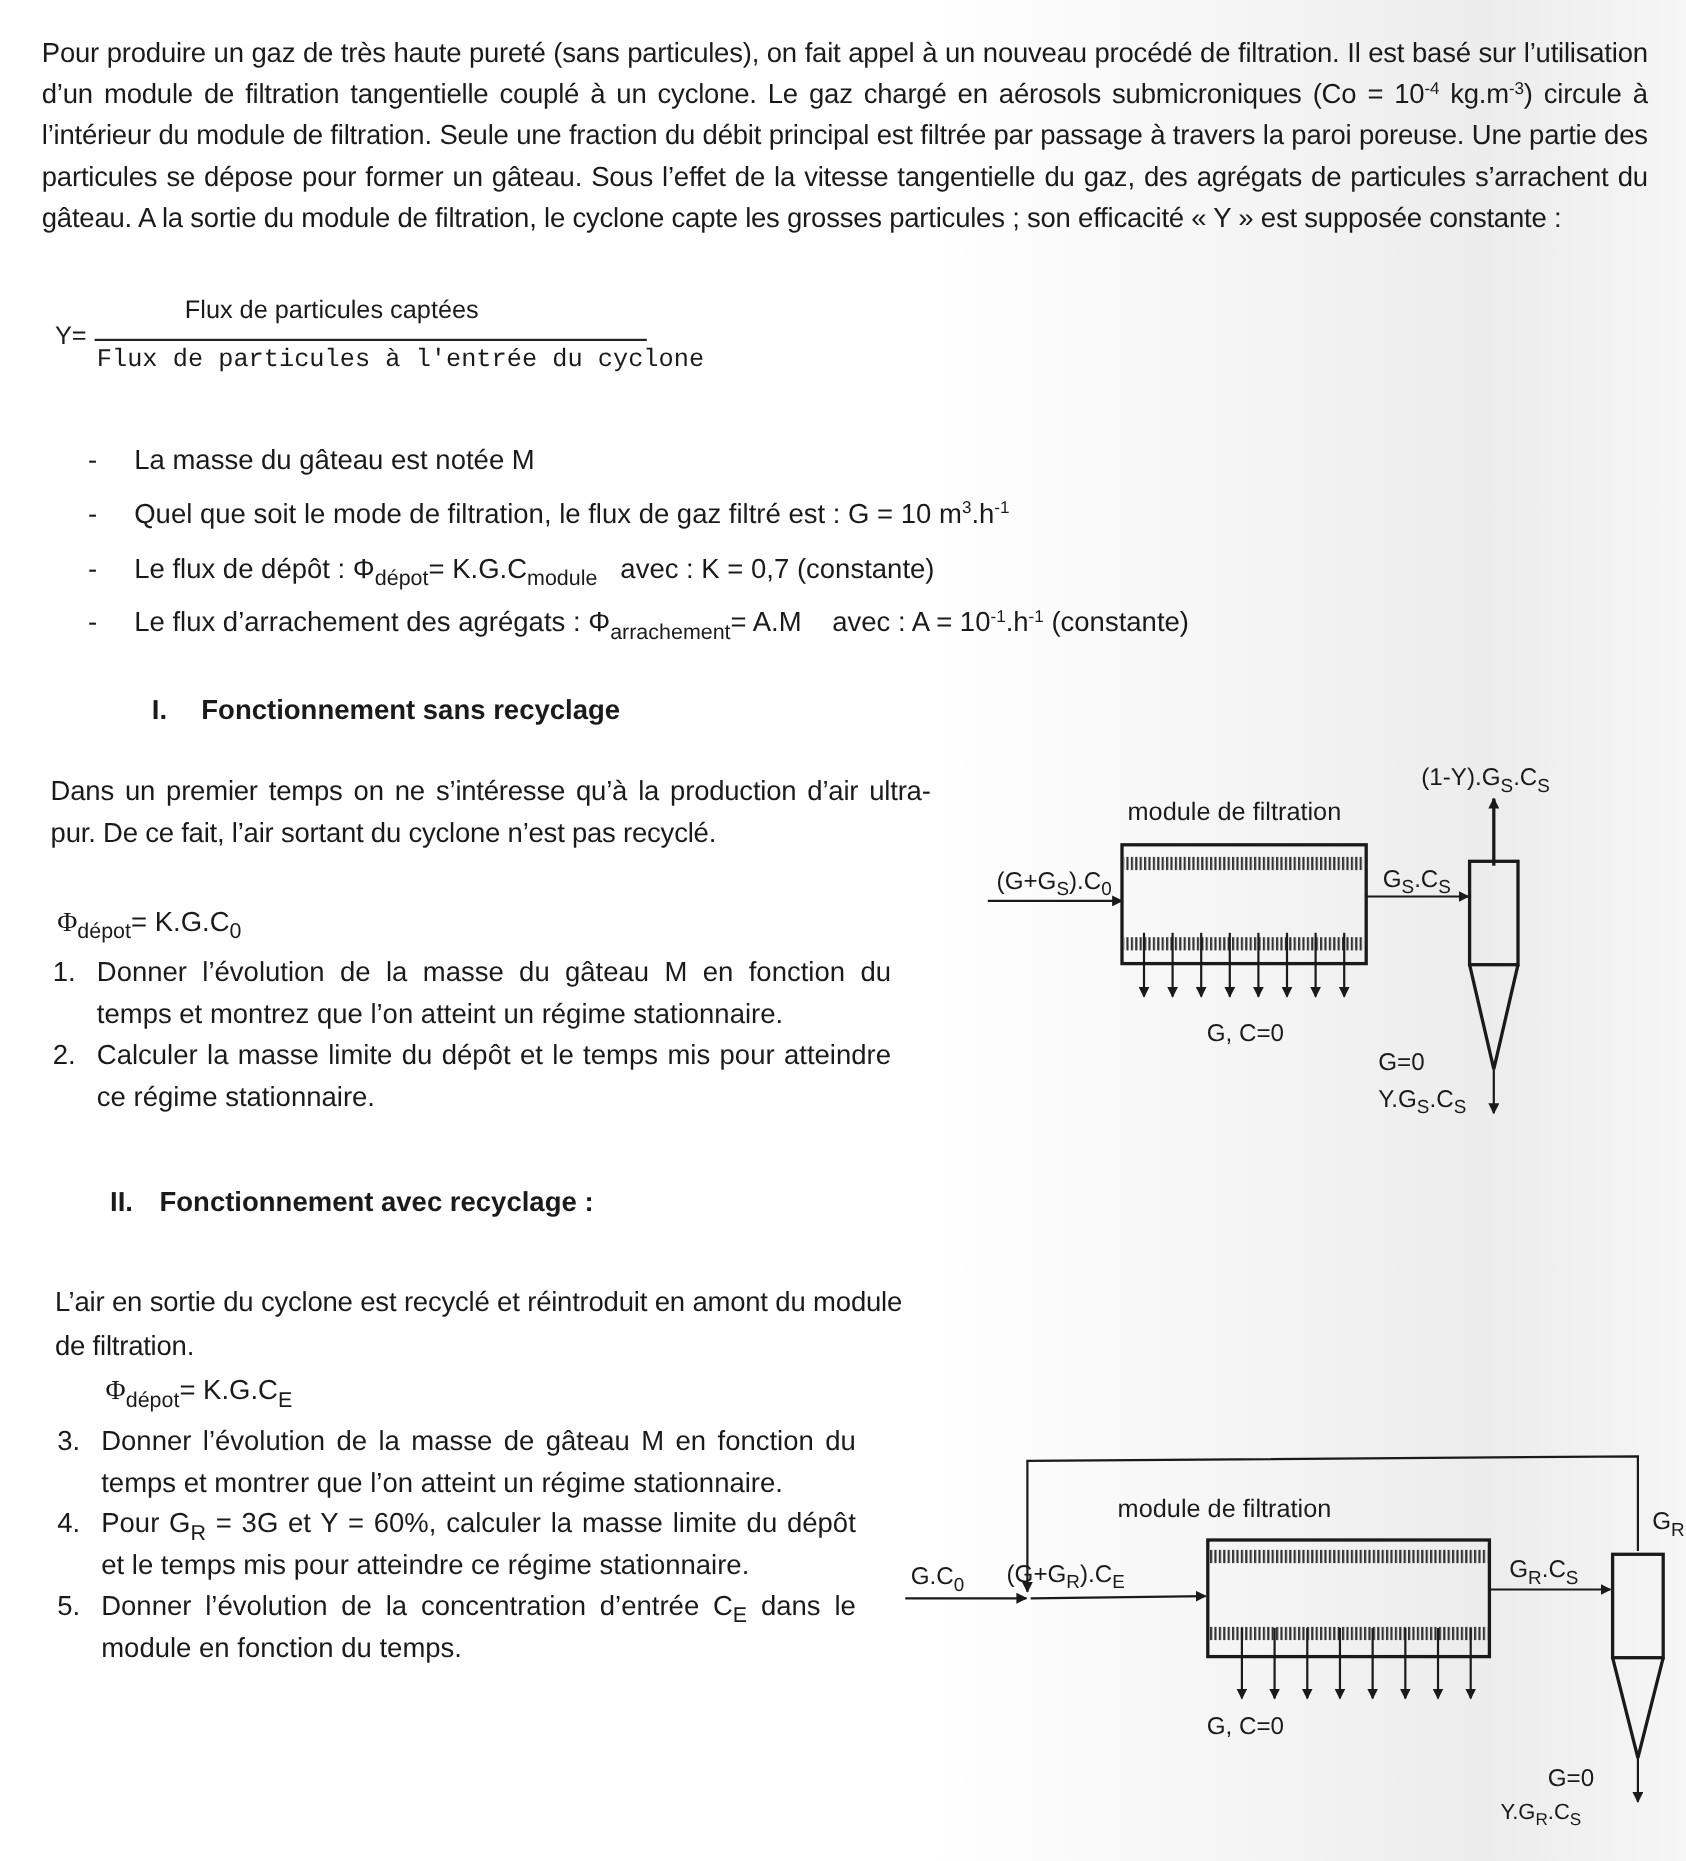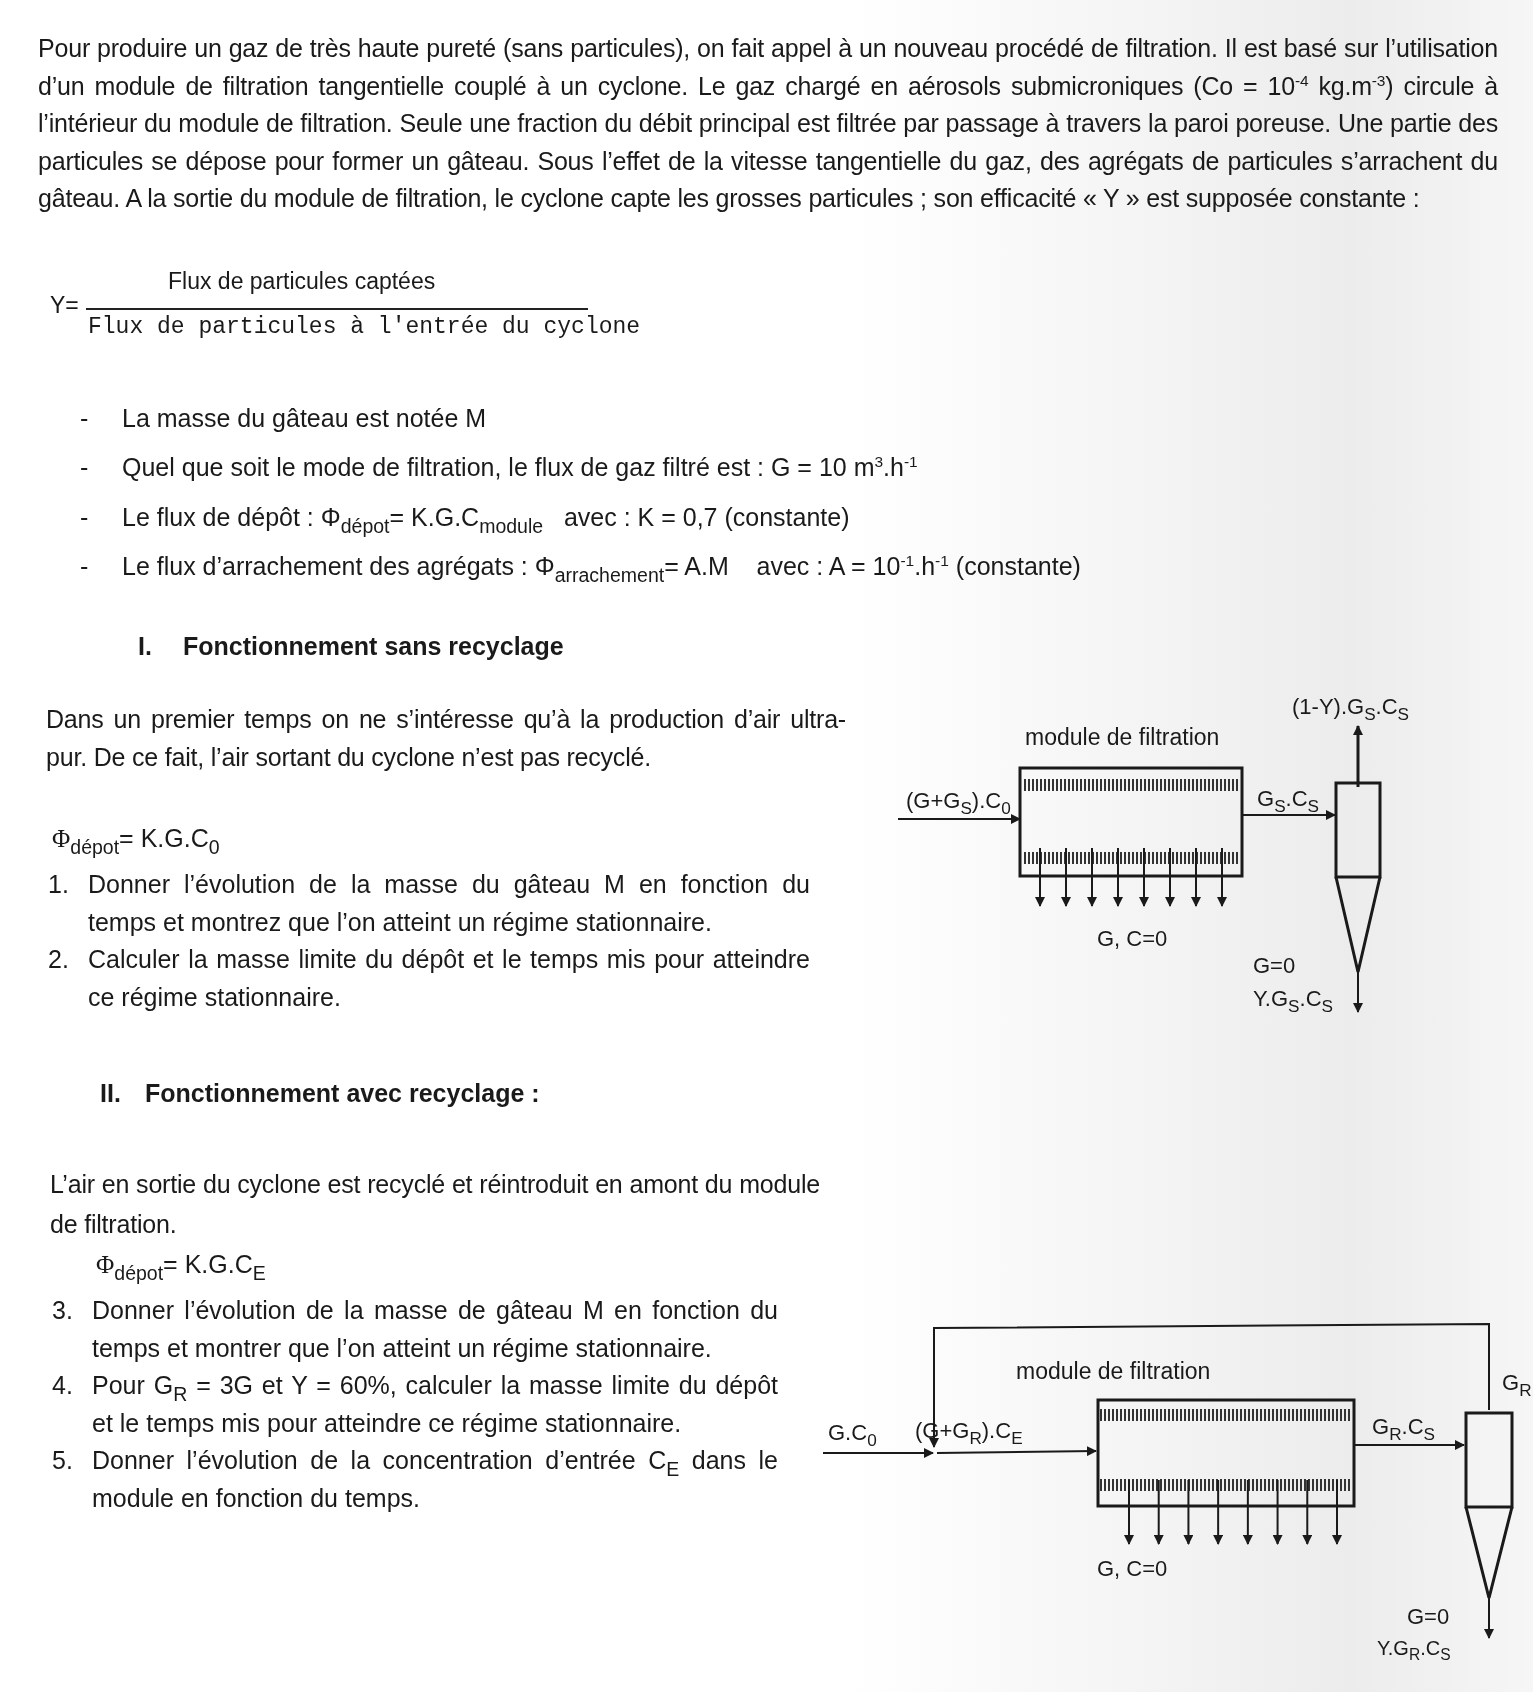--- a/index.html
+++ b/index.html
@@ -167,14 +167,14 @@
         <line x1="537" x2="537" y1="190" y2="254" stroke="#1a1a1a" stroke-width="2" marker-end="url(#arr2)"></line>
       </g>
   </svg>
   <div class="dtitle" style="left:216px; top:68px;">module de filtration</div>
   <div class="dlabel" style="left:28px; top:130px;"><span>G.C</span><sub>0</sub></div>
   <div class="dlabel" style="left:115px; top:128px;"><span>(G+G</span><sub>R</sub><span>).C</span><sub>E</sub></div>
   <div class="dlabel" style="left:572px; top:124px;"><span>G</span><sub>R</sub><span>.C</span><sub>S</sub></div>
   <div class="dlabel" style="left:702px; top:80px;"><span>G</span><sub>R</sub></div>
   <div class="dlabel" style="left:297px; top:266px;">G, C=0</div>
   <div class="dlabel" style="left:607px; top:314px;">G=0</div>
-  <div class="dlabel" style="left:577px; top:347px; font-size:20px;"><span>Y.G</span><sub>R</sub><span>.C</span><sub>S</sub></div>
+  <div class="dlabel" style="left:564px; top:347px; font-size:20px;"><span>Y.G</span><sub>R</sub><span>.C</span><sub>S</sub></div>
 </div>
 
 </body></html>

